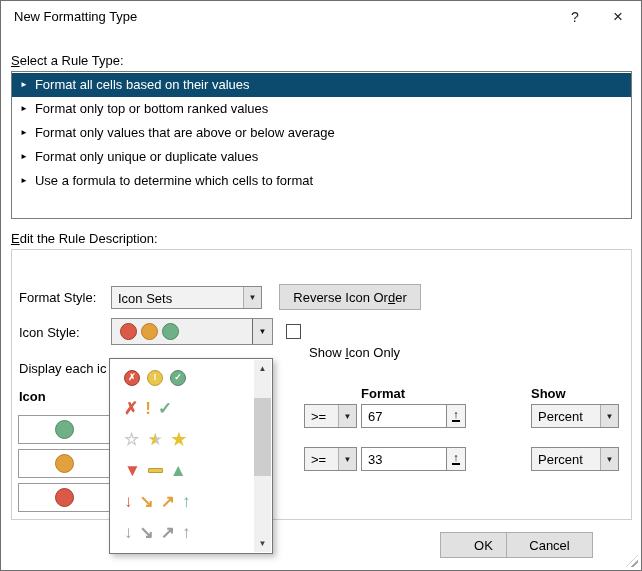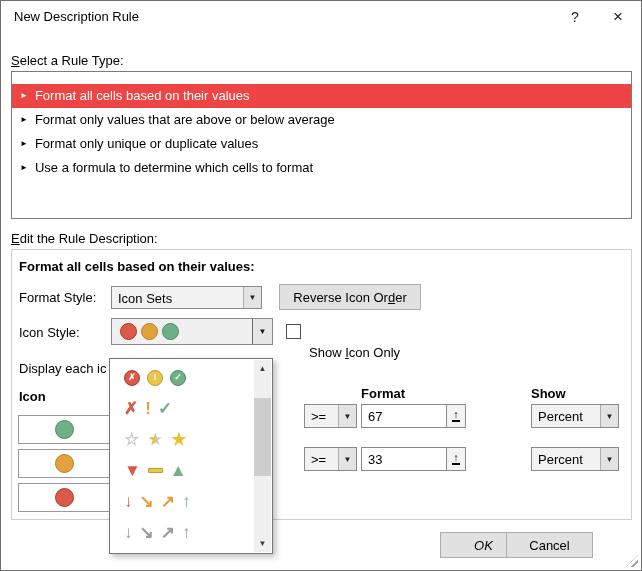--- a/index.html
+++ b/index.html
@@ -73,55 +73,57 @@
   .ic-circle{width:16px;height:16px;border-radius:50%;border:1px solid;color:#fff;font-weight:bold;font-size:9px;}
   .combo-icons .ic-circle{width:17px;height:17px;}
   .icon-combo .combo-icons .ic-circle{width:19px;height:19px;}
   .ic-glyph{font-weight:bold;font-size:17px;}
   .ic-dash{width:15px;height:5px;border:1px solid;border-radius:1px;}
   .ic-starhalf{position:relative;width:18px;height:18px;}
   .ic-starhalf span{position:absolute;left:0;top:0;width:100%;height:100%;font-size:17px;line-height:18px;text-align:center;}
   .sh-t{clip-path:inset(0 48% 0 0);}
   
   .dlg-btn{position:absolute;top:531px;width:87px;height:26px;background:#e1e1e1;border:1px solid #adadad;display:flex;align-items:center;justify-content:center;}
-  #btn-ok{left:439px;font-style:italic;} #btn-cancel{left:505px;}
+  #btn-ok{left:439px;} #btn-cancel{left:505px;}
   #grip{position:absolute;right:3px;bottom:3px;width:12px;height:12px;
     background:repeating-linear-gradient(135deg,transparent 0 3px,#a8a8a8 3px 4.5px);
     clip-path:polygon(100% 0,100% 100%,0 100%);}
 </style>
 </head>
 <body>
 
 <div class="dialog">
 
-  <div class="win-title">New Description Rule</div>
+  <div class="win-title">New Formatting Type</div>
   <div class="win-btn win-help">?</div>
   <div class="win-btn win-close">×</div>
 
   <div class="lbl" id="lbl-select"><span class="u">S</span><span>elect a Rule Type:</span></div>
 
   <div id="rule-listbox">
-    <div class="lb-item selected" style="background: #ef4444; margin-top: 11px;">
+    <div class="lb-item selected" style="background: #0c4a6e;">
       <span class="bullet">►</span><span>Format all cells based on their values</span>
     </div>
     <div class="lb-item">
+      <span class="bullet">►</span><span>Format only top or bottom ranked values</span>
+    </div>
+    <div class="lb-item">
       <span class="bullet">►</span><span>Format only values that are above or below average</span>
     </div>
     <div class="lb-item">
       <span class="bullet">►</span><span>Format only unique or duplicate values</span>
     </div>
     <div class="lb-item">
       <span class="bullet">►</span><span>Use a formula to determine which cells to format</span>
     </div>
   </div>
 
   <div class="lbl" id="lbl-edit"><span class="u">E</span><span>dit the Rule Description:</span></div>
 
   <div id="desc-panel">
-    <div class="panel-heading">Format all cells based on their values:</div>
 
     <div class="plabel" id="lbl-format-style">Format Style:</div>
     <div class="combo" id="combo-format-style">
       <span class="cv">Icon Sets</span>
       <span class="ca">▼</span>
     </div>
     <div id="btn-reverse">
       <span>Reverse Icon Or</span>
         <span class="u">d</span>
         <span>er</span>

